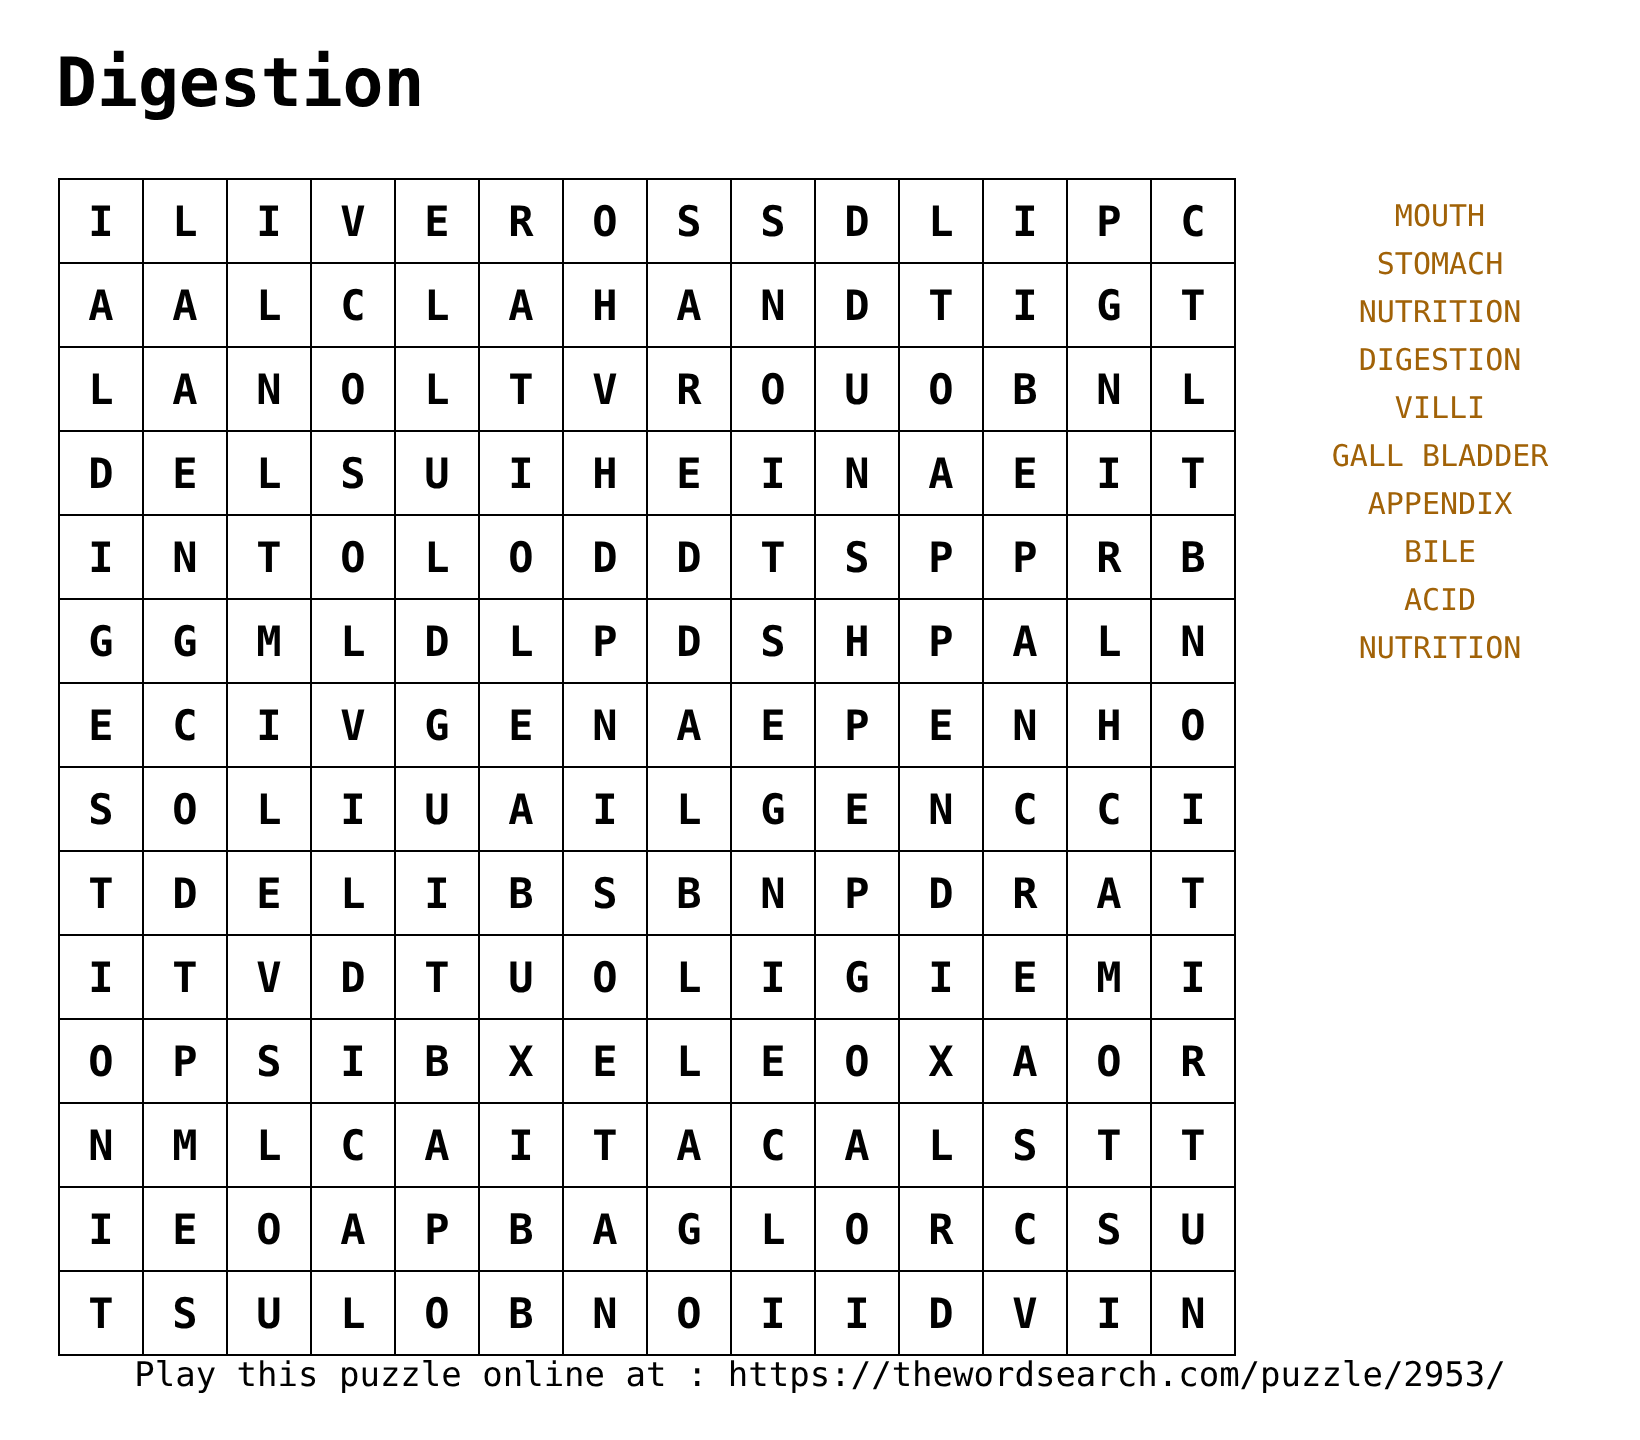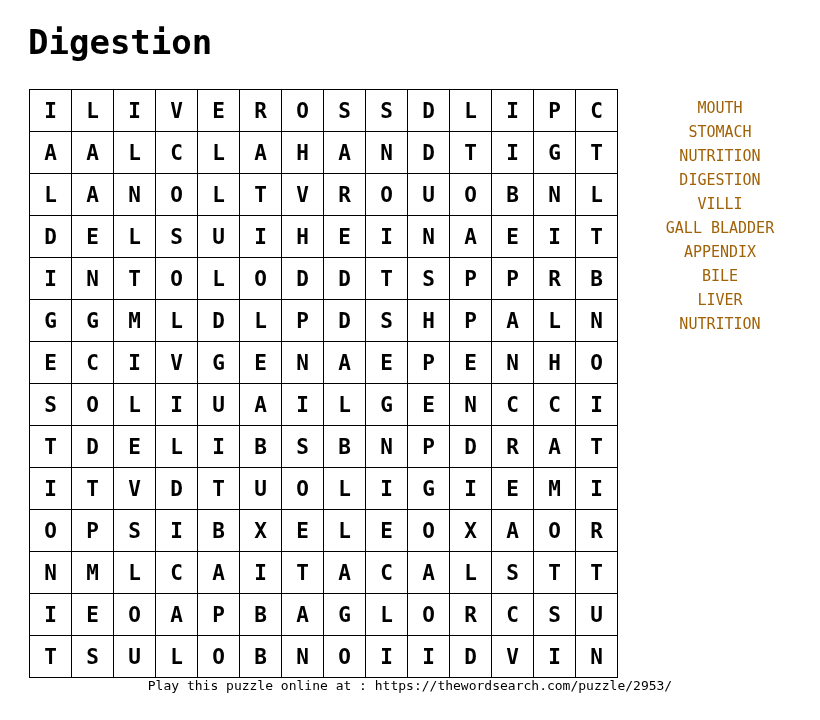--- a/index.html
+++ b/index.html
@@ -66,21 +66,21 @@
     color: #a16207;
     white-space: nowrap;
   }
   .footer {
     position: absolute;
     left: 0;
     top: 678px;
     width: 820px;
     text-align: center;
     font-family: "DejaVu Sans Mono", monospace;
-    font-size: 13px;
+    font-size: 17px;
     color: #000000;
   }
 </style>
 </head>
 <body>
 
 <div class="page">
 
   <div class="title">Digestion</div>
 
@@ -317,19 +317,19 @@
 
   <div class="words">
       <div class="word">MOUTH</div>
       <div class="word">STOMACH</div>
       <div class="word">NUTRITION</div>
       <div class="word">DIGESTION</div>
       <div class="word">VILLI</div>
       <div class="word">GALL BLADDER</div>
       <div class="word">APPENDIX</div>
       <div class="word">BILE</div>
-      <div class="word">LIVER</div>
+      <div class="word">ACID</div>
       <div class="word">NUTRITION</div>
     </div>
 
   <div class="footer">Play this puzzle online at : https://thewordsearch.com/puzzle/2953/</div>
 
 </div>
 
 </body></html>

